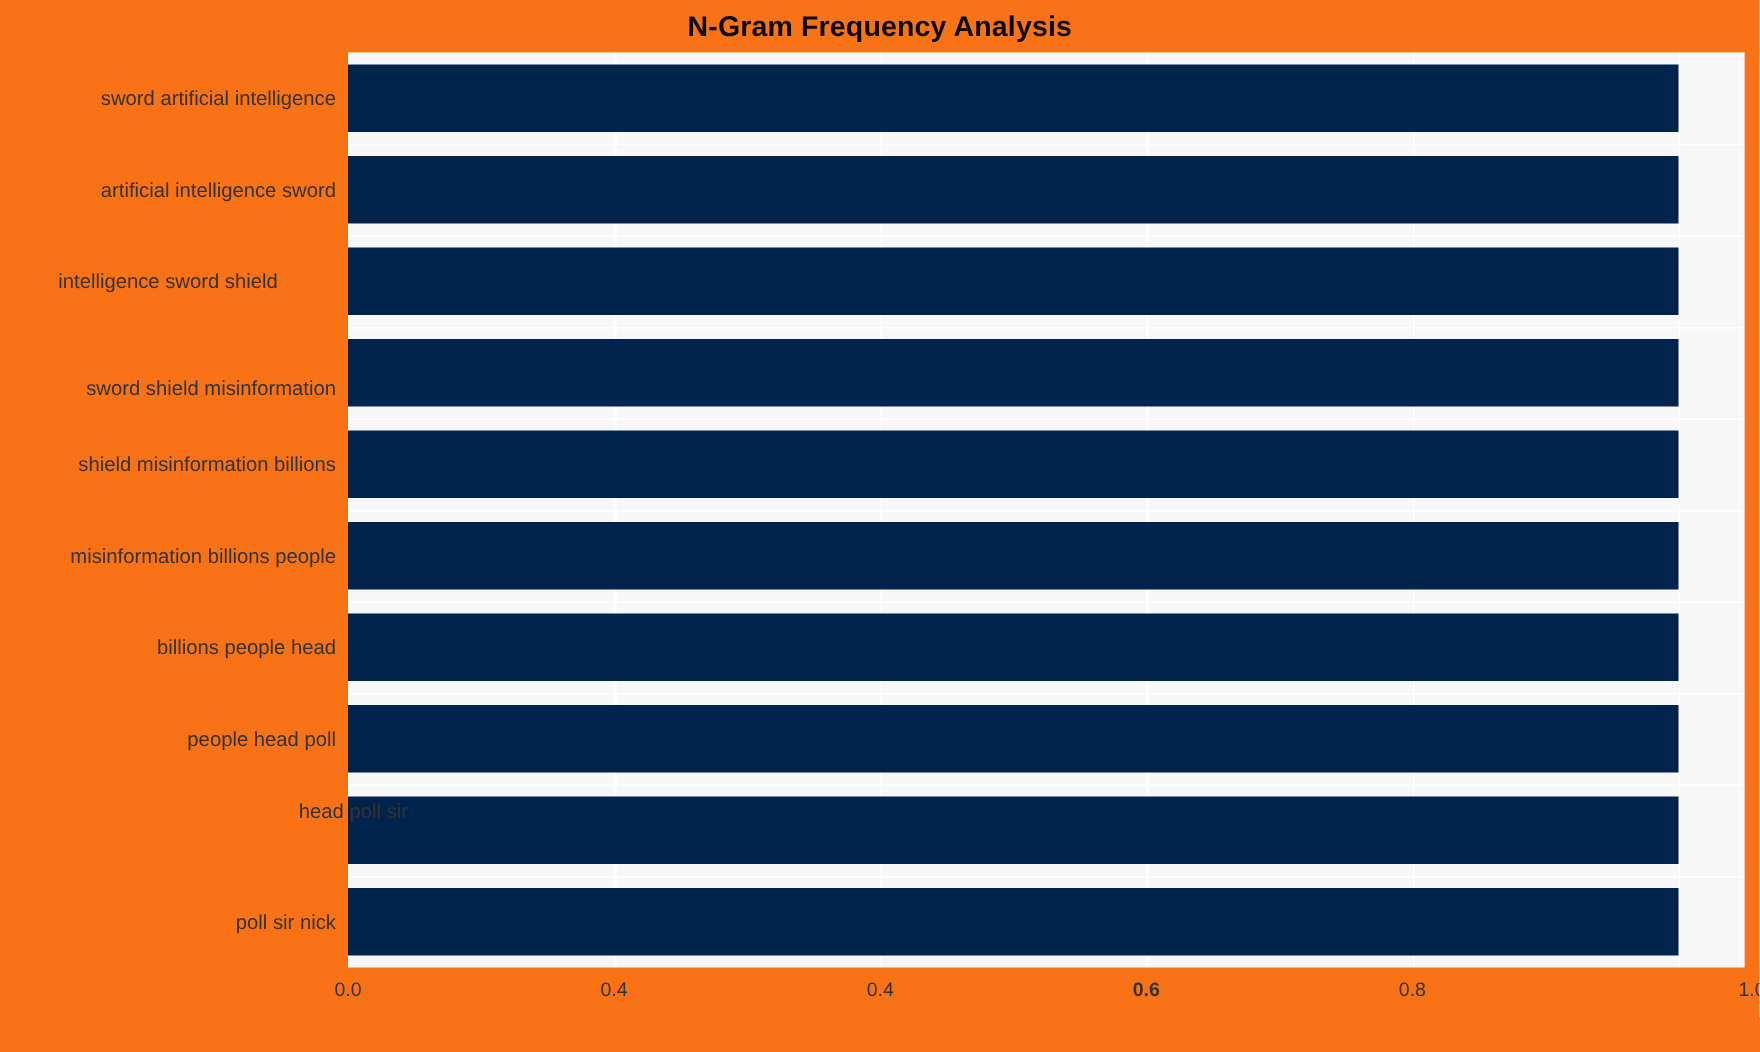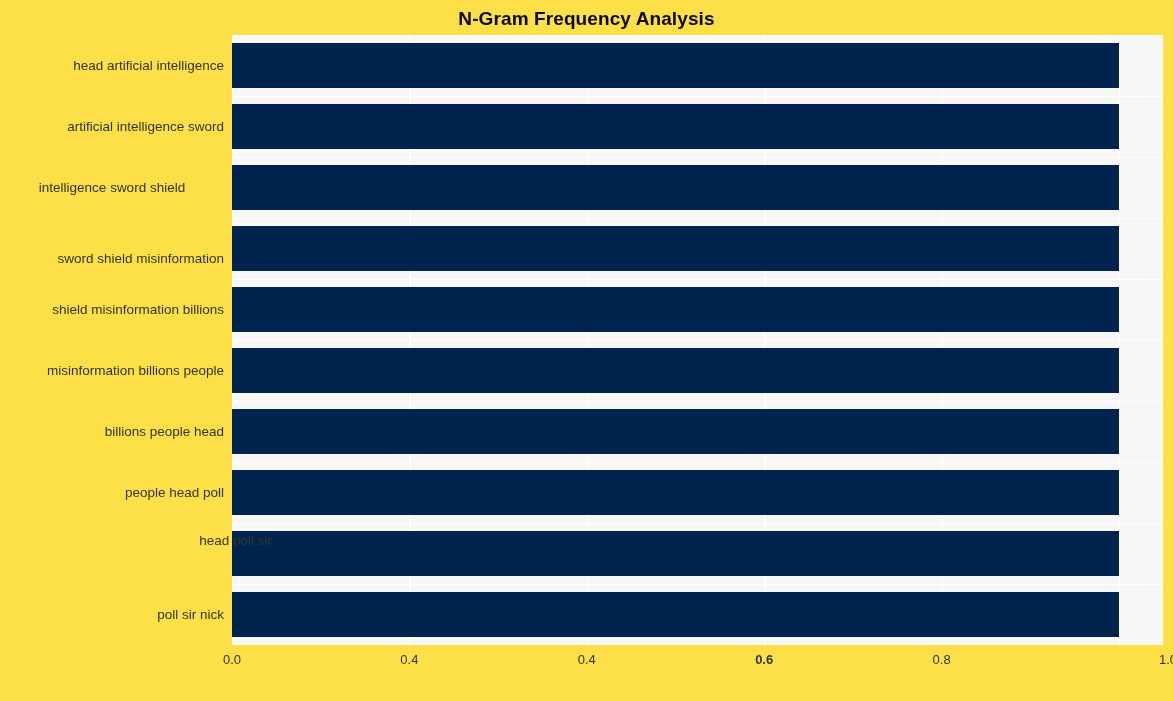--- a/index.html
+++ b/index.html
@@ -13,21 +13,21 @@
     font-family: "Liberation Sans", sans-serif;
     overflow: hidden;
     position: relative;
   }
 
   #chart-root {
     position: absolute;
     left: 0; top: 0;
     width: 1173px;
     height: 701px;
-    background: #fde047;
+    background: #f97316;
   }
 
   
   #chart-title {
     position: absolute;
     left: 0;
     top: 7px;
     width: 1173px;
     text-align: center;
     font-size: 19px;
@@ -142,21 +142,21 @@
         <div class="bar" title="shield misinformation billions: 1" style="width: 887px; top: 252px; background: rgb(0, 36, 77);"></div>
         <div class="bar" title="misinformation billions people: 1" style="width: 887px; top: 313px; background: rgb(0, 36, 77);"></div>
         <div class="bar" title="billions people head: 1" style="width: 887px; top: 374px; background: rgb(0, 36, 77);"></div>
         <div class="bar" title="people head poll: 1" style="width: 887px; top: 435px; background: rgb(0, 36, 77);"></div>
         <div class="bar" title="head poll sir: 1" style="width: 887px; top: 496px; background: rgb(0, 36, 77);"></div>
         <div class="bar" title="poll sir nick: 1" style="width: 887px; top: 557px; background: rgb(0, 36, 77);"></div>
       </div>
   </div>
 
   <div id="ylabels">
-      <div class="ytick-wrap" style="top: 57.5px;">head artificial intelligence</div>
+      <div class="ytick-wrap" style="top: 57.5px;">sword artificial intelligence</div>
       <div class="ytick-wrap" style="top: 118.5px;">artificial intelligence sword</div>
       <div class="ytick-wrap" style="top: 179.5px; text-align: center;">intelligence sword shield</div>
       <div class="ytick-wrap" style="top: 239px; margin-top: 12px;">sword shield misinformation</div>
       <div class="ytick-wrap" style="top: 301.5px;">shield misinformation billions</div>
       <div class="ytick-wrap" style="top: 362.5px;">misinformation billions people</div>
       <div class="ytick-wrap" style="top: 423.5px;">billions people head</div>
       <div class="ytick-wrap" style="top: 484.5px;">people head poll</div>
       <div class="ytick-wrap" style="top: 533px; padding-left: 48px;">head poll sir</div>
       <div class="ytick-wrap" style="top: 606.5px;">poll sir nick</div>
     </div>

